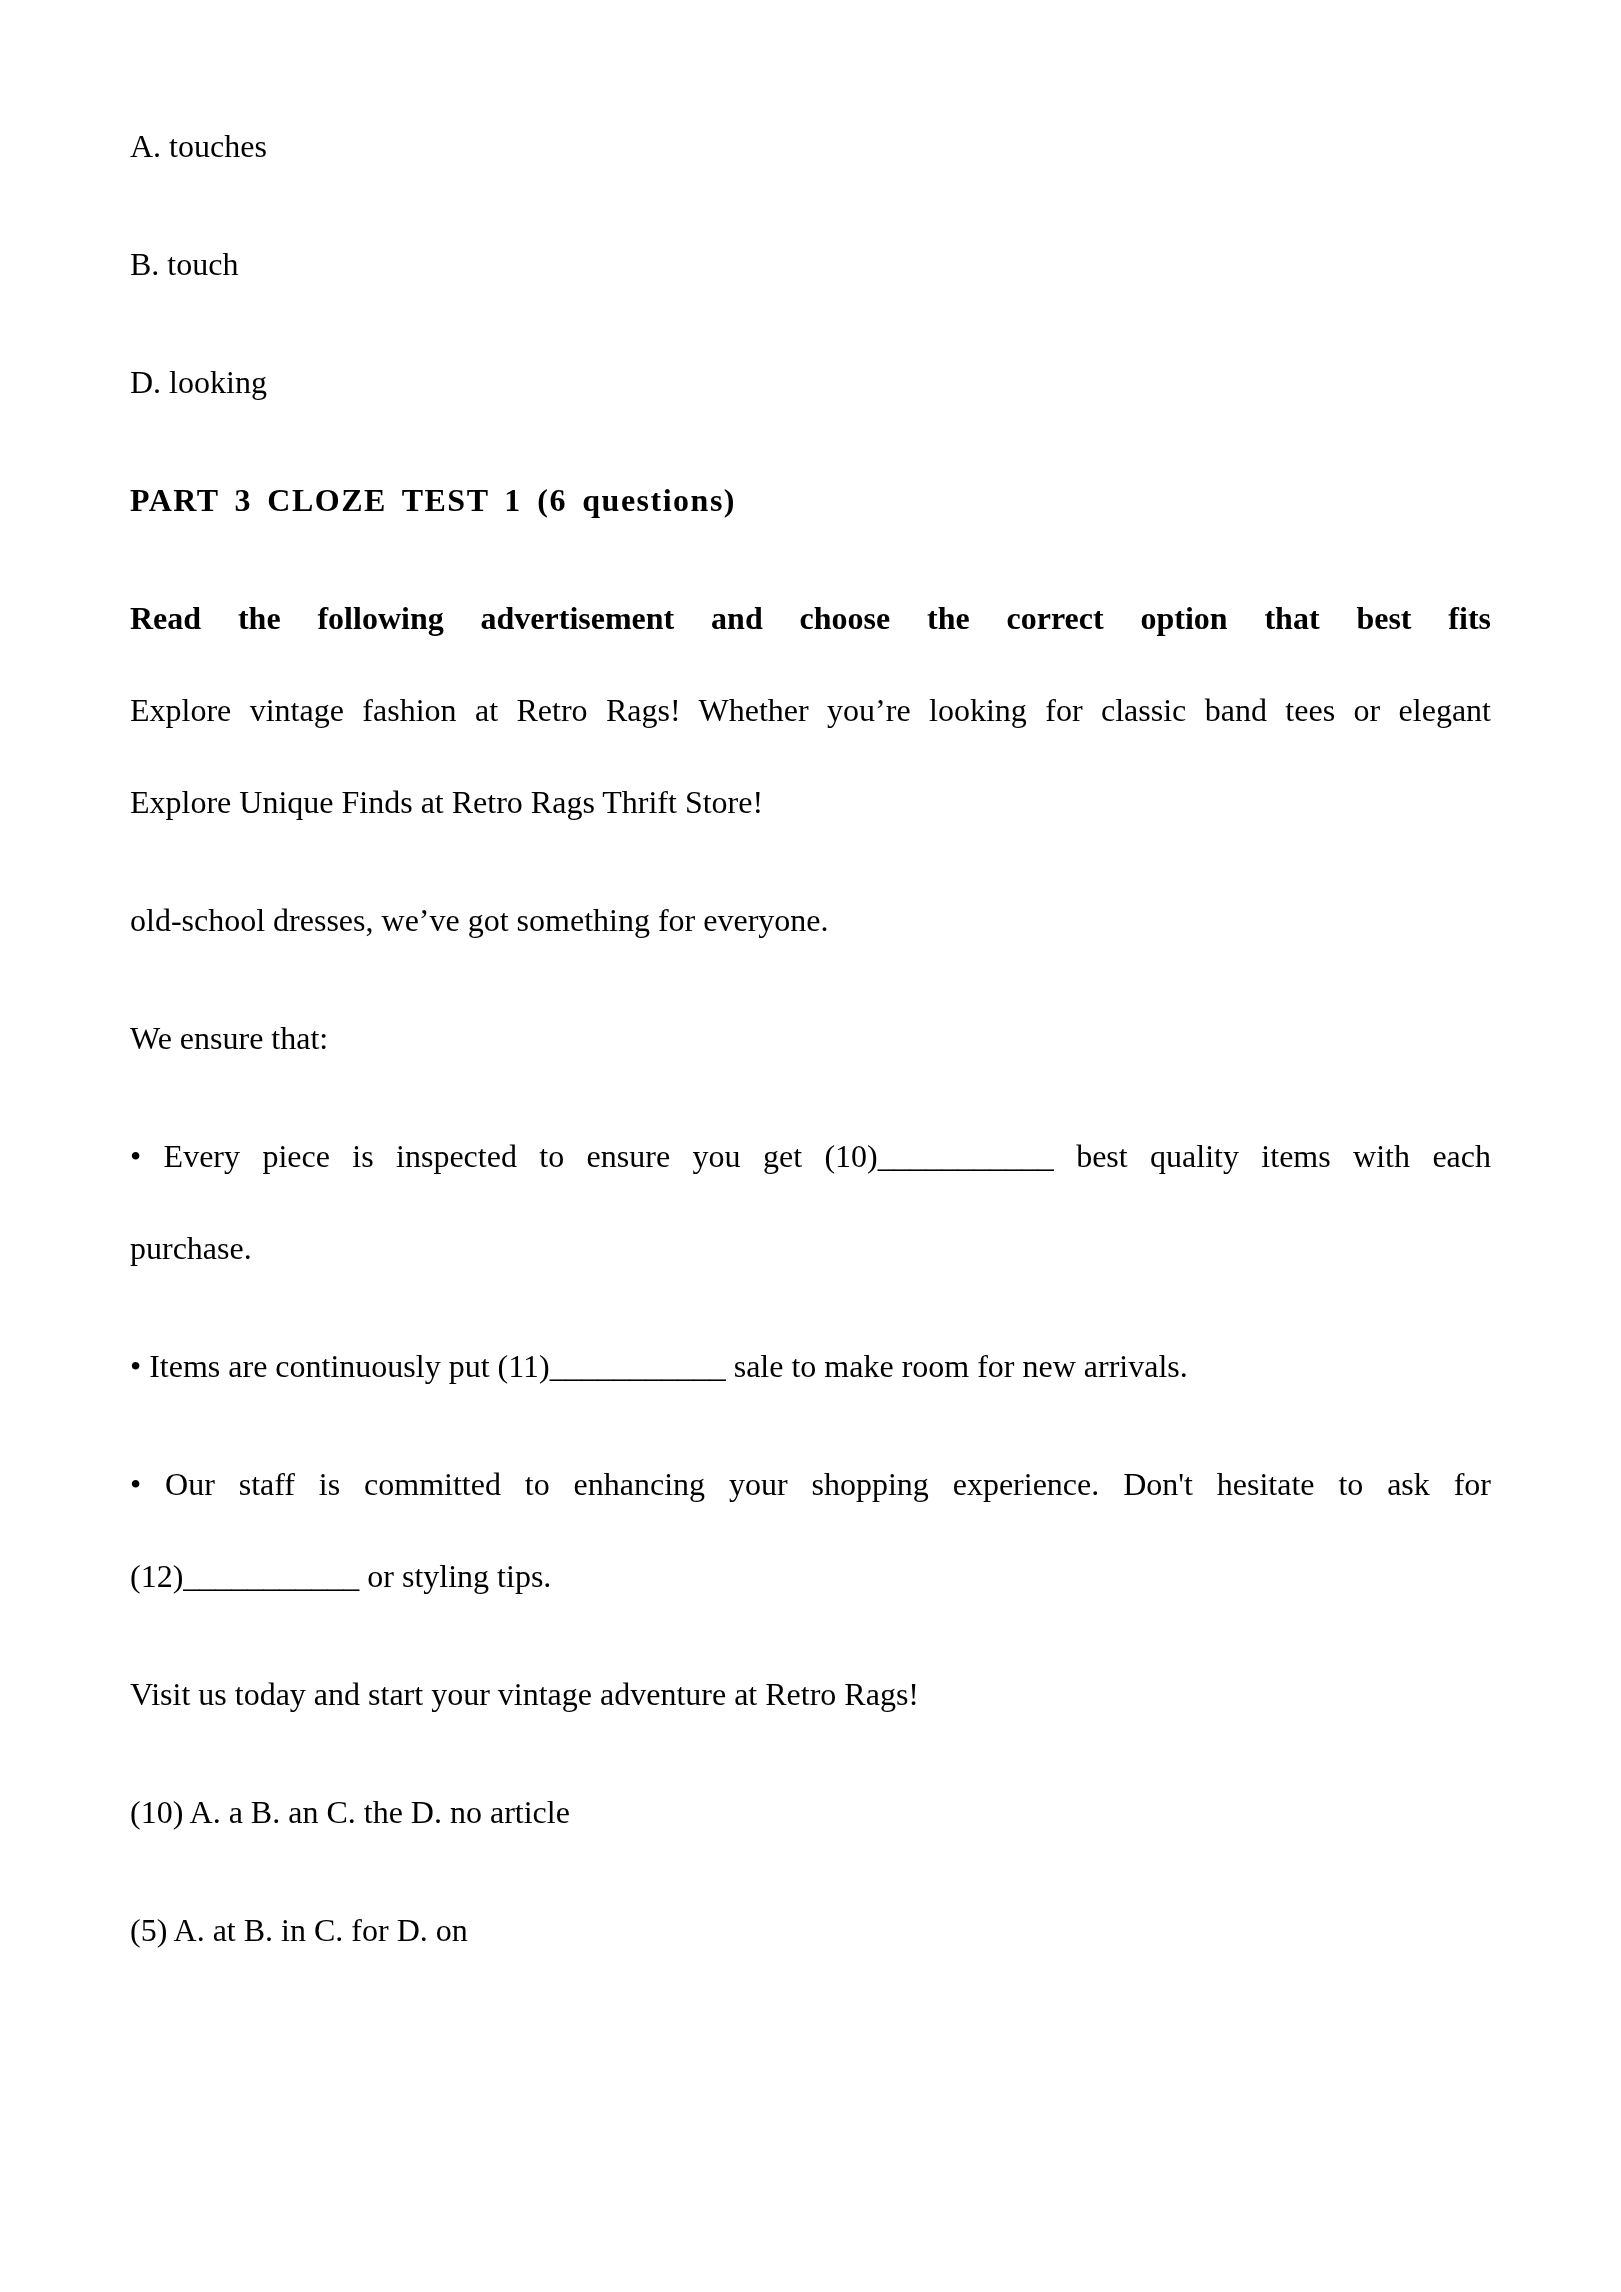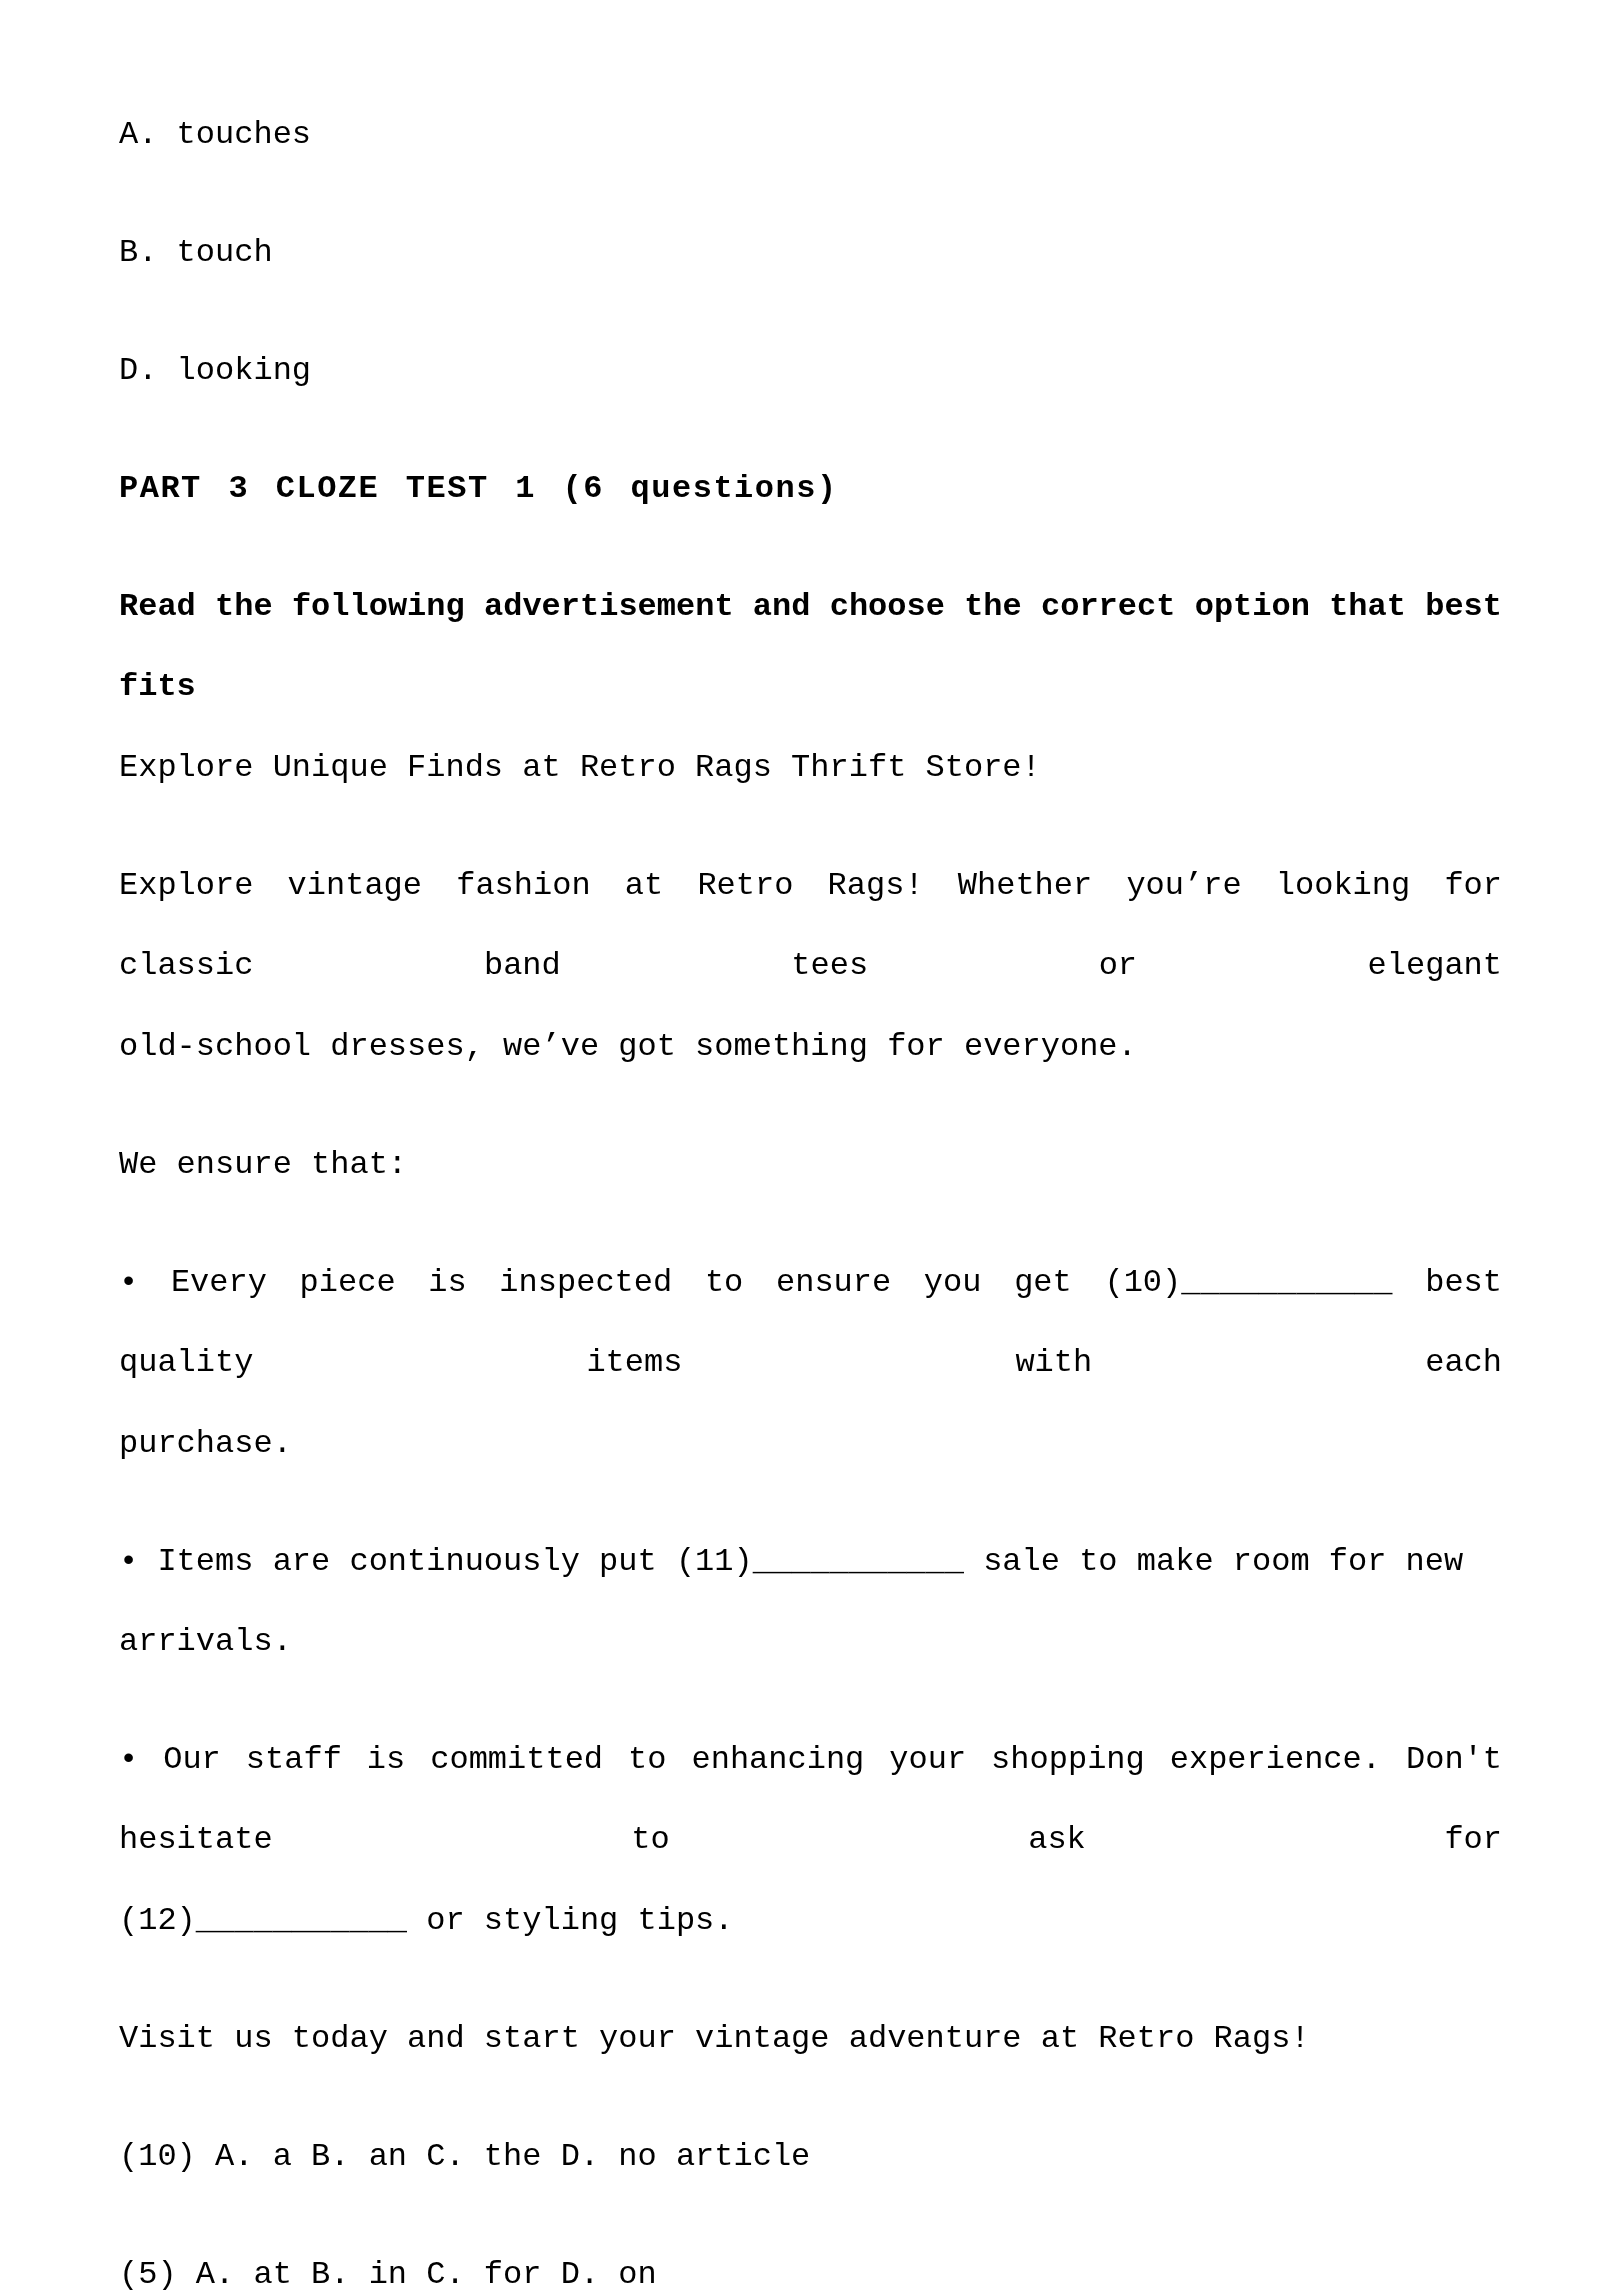--- a/index.html
+++ b/index.html
@@ -13,24 +13,23 @@
     height: 2293px;
     box-sizing: border-box;
     background: #ffffff;
     color: #000000;
     font-family: "Liberation Serif", "DejaVu Serif", serif;
     font-size: 32px;
     padding: 94px 118px 0 118px;
     overflow: hidden;
   }
   .line {
-    margin: 1px;
+    margin: 12px;
     line-height: 80px;
     white-space: normal;
-    font-family: Liberation Mono, monospace;
   }
   
   .para-end {
     margin-bottom: 38px;
   }
   .bold {
     font-weight: bold;
   }
   
   .tracked {
@@ -57,23 +56,23 @@
 
   <p class="line para-end">B. touch</p>
 
 
   <p class="line para-end">D. looking</p>
 
   <p class="line para-end bold tracked">PART 3 CLOZE TEST 1 (6 questions)</p>
 
   <p class="line bold stretch">Read the following advertisement and choose the correct option that best fits</p>
 
+  <p class="line stretch">Explore vintage fashion at Retro Rags! Whether you’re looking for classic band tees or elegant</p>
+
   <p class="line para-end">Explore Unique Finds at Retro Rags Thrift Store!</p>
-
-  <p class="line stretch">Explore vintage fashion at Retro Rags! Whether you’re looking for classic band tees or elegant</p>
   <p class="line para-end">old-school dresses, we’ve got something for everyone.</p>
 
   <p class="line para-end">We ensure that:</p>
 
   <p class="line stretch">• Every piece is inspected to ensure you get (10)___________ best quality items with each</p>
   <p class="line para-end">purchase.</p>
 
   <p class="line para-end">• Items are continuously put (11)___________ sale to make room for new arrivals.</p>
 
   <p class="line stretch">• Our staff is committed to enhancing your shopping experience. Don't hesitate to ask for</p>

